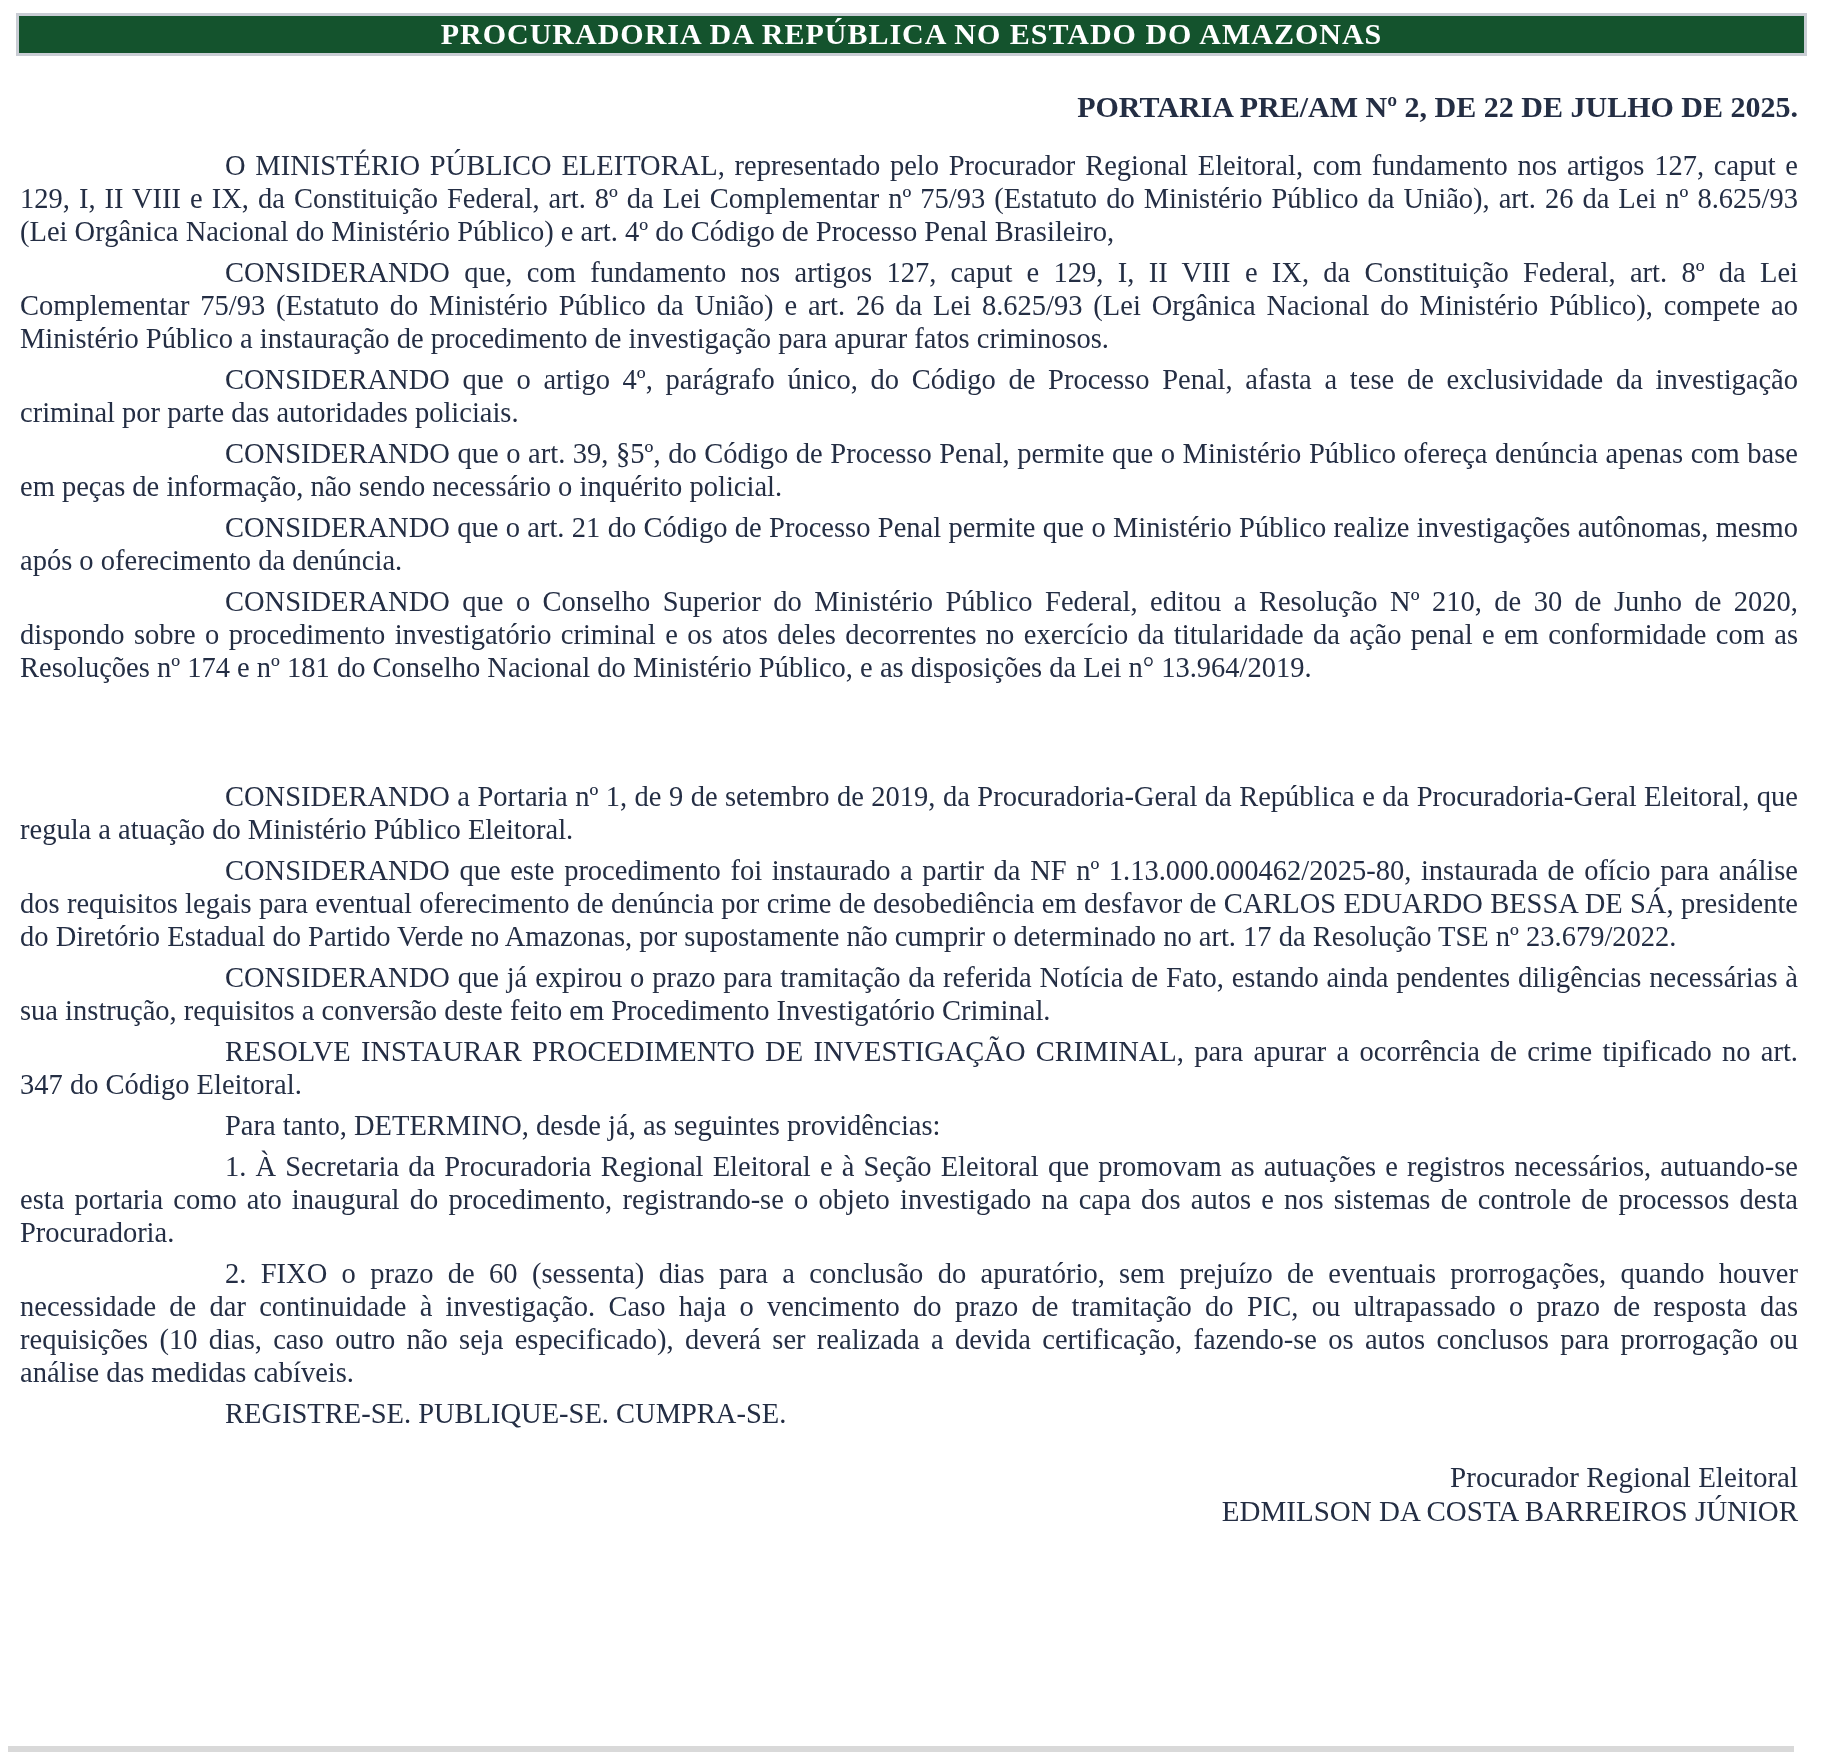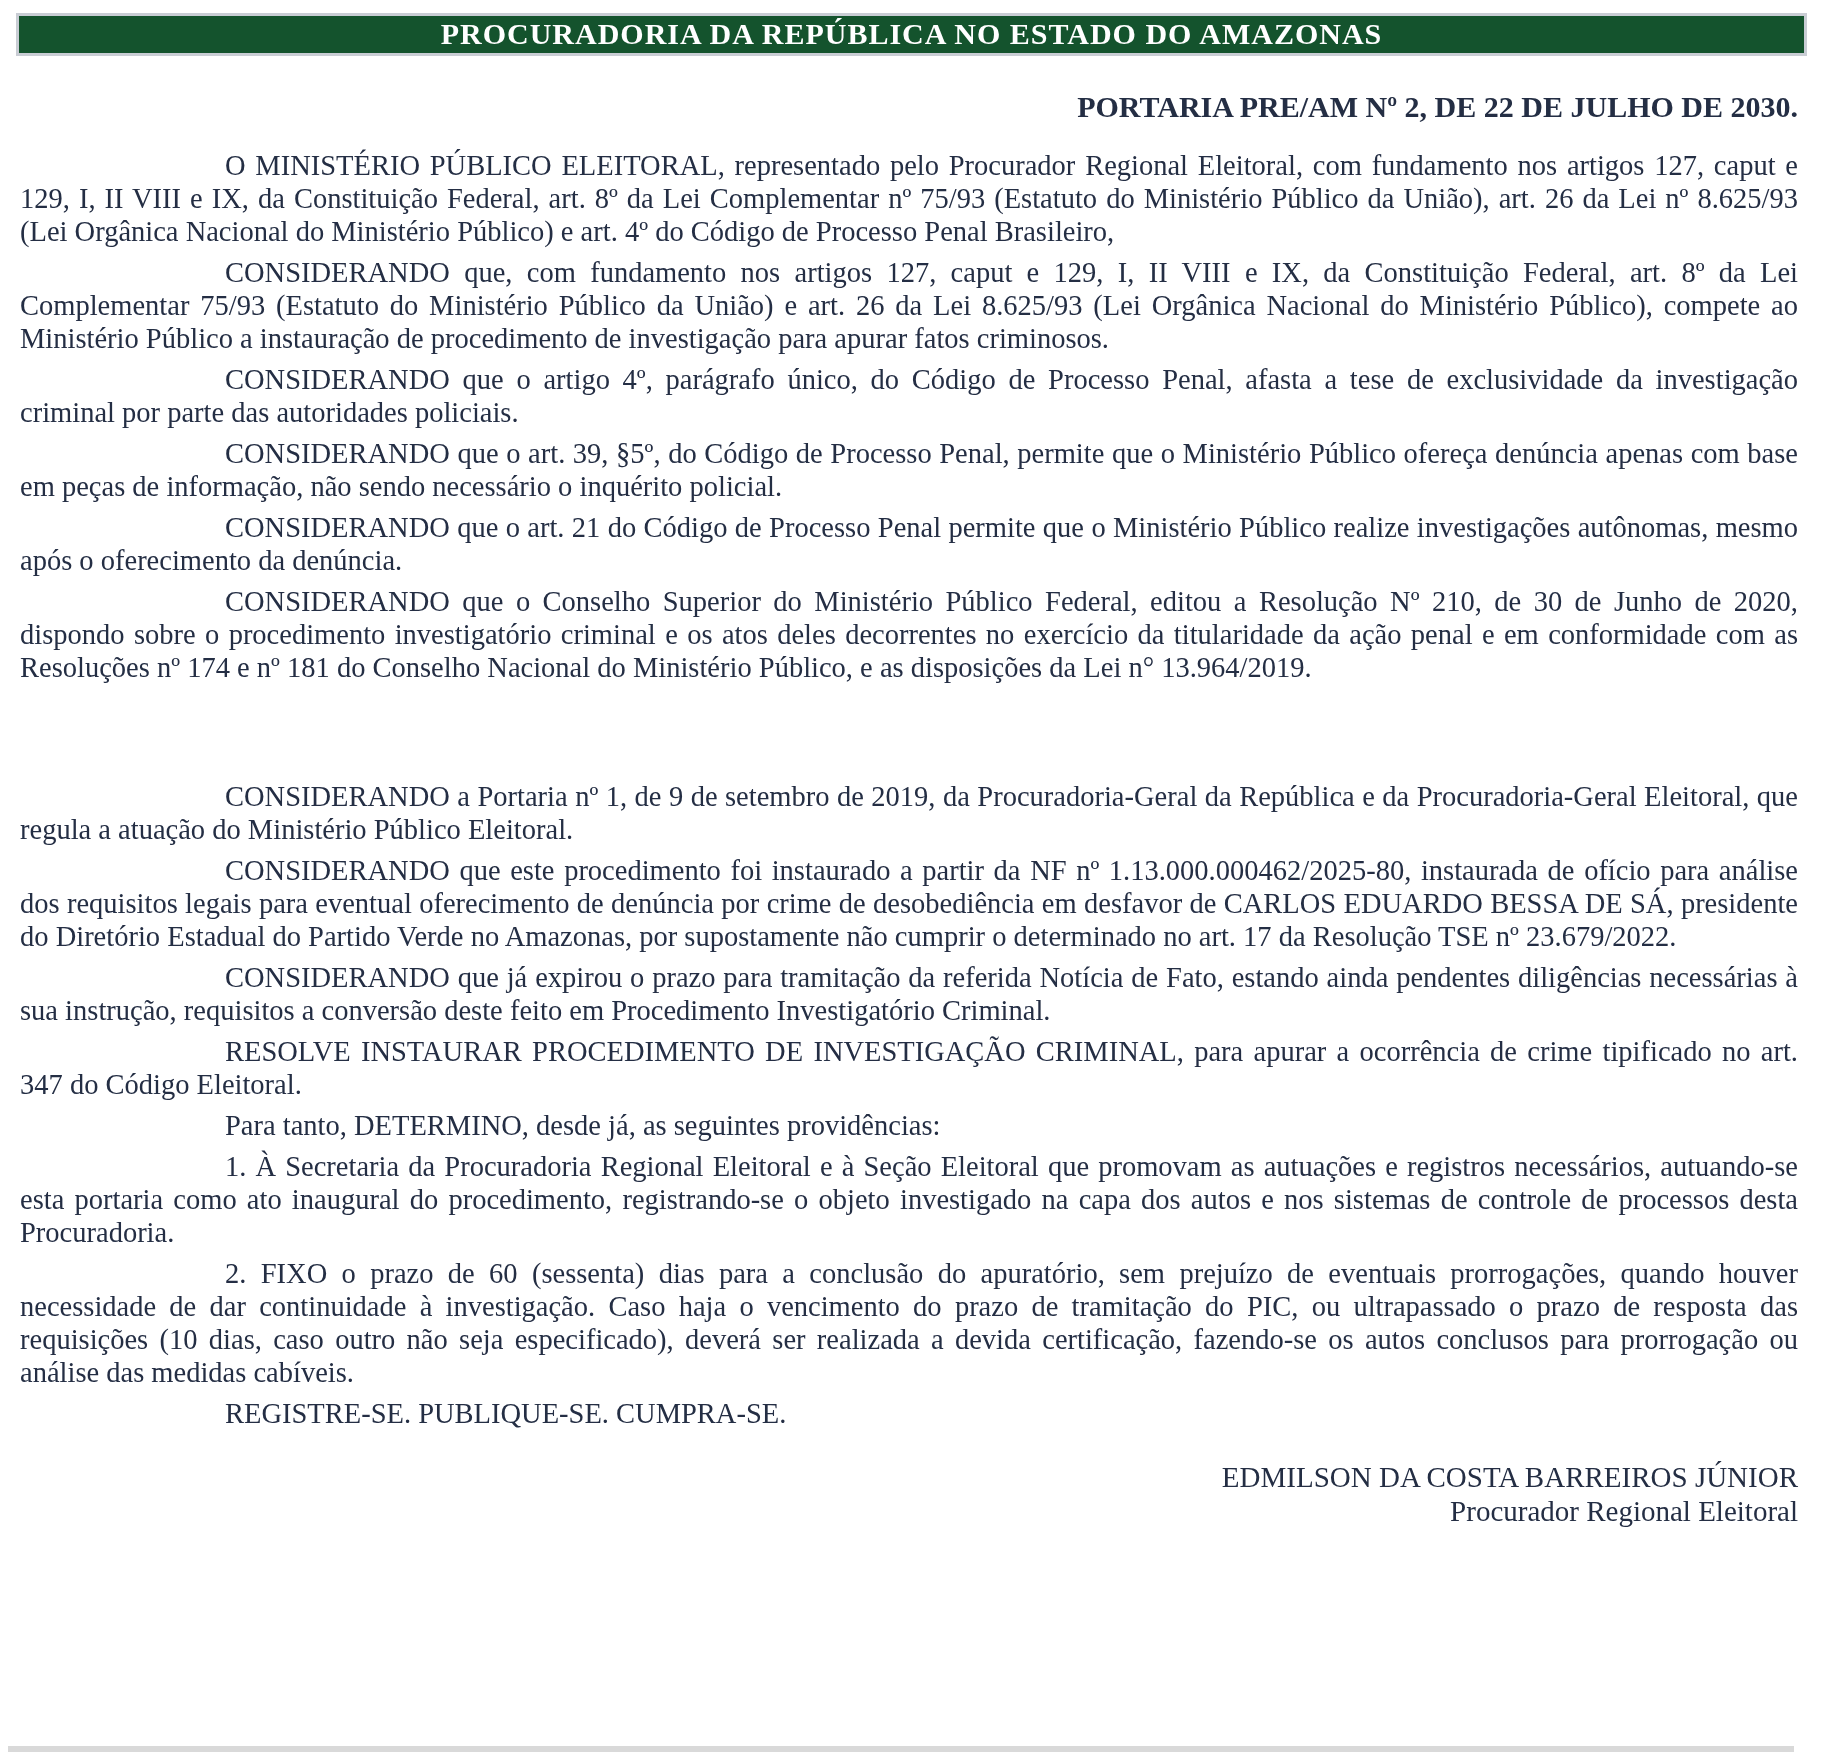--- a/index.html
+++ b/index.html
@@ -72,21 +72,21 @@
 </style>
 </head>
 <body>
 
 <div class="page">
 
   <div class="header-bar">
     <span>PROCURADORIA DA REPÚBLICA NO ESTADO DO AMAZONAS</span>
   </div>
 
-  <div class="title">PORTARIA PRE/AM Nº 2, DE 22 DE JULHO DE 2030.</div>
+  <div class="title">PORTARIA PRE/AM Nº 2, DE 22 DE JULHO DE 2025.</div>
 
   <div class="content">
     <p>O MINISTÉRIO PÚBLICO ELEITORAL, representado pelo Procurador Regional Eleitoral, com fundamento nos artigos 127, caput e 129, I, II VIII e IX, da Constituição Federal, art. 8º da Lei Complementar nº 75/93 (Estatuto do Ministério Público da União), art. 26 da Lei nº 8.625/93 (Lei Orgânica Nacional do Ministério Público) e art. 4º do Código de Processo Penal Brasileiro,</p>
     <p>CONSIDERANDO que, com fundamento nos artigos 127, caput e 129, I, II VIII e IX, da Constituição Federal, art. 8º da Lei Complementar 75/93 (Estatuto do Ministério Público da União) e art. 26 da Lei 8.625/93 (Lei Orgânica Nacional do Ministério Público), compete ao Ministério Público a instauração de procedimento de investigação para apurar fatos criminosos.</p>
     <p>CONSIDERANDO que o artigo 4º, parágrafo único, do Código de Processo Penal, afasta a tese de exclusividade da investigação criminal por parte das autoridades policiais.</p>
     <p>CONSIDERANDO que o art. 39, §5º, do Código de Processo Penal, permite que o Ministério Público ofereça denúncia apenas com base em peças de informação, não sendo necessário o inquérito policial.</p>
     <p>CONSIDERANDO que o art. 21 do Código de Processo Penal permite que o Ministério Público realize investigações autônomas, mesmo após o oferecimento da denúncia.</p>
     <p>CONSIDERANDO que o Conselho Superior do Ministério Público Federal, editou a Resolução Nº 210, de 30 de Junho de 2020, dispondo sobre o procedimento investigatório criminal e os atos deles decorrentes no exercício da titularidade da ação penal e em conformidade com as Resoluções nº 174 e nº 181 do Conselho Nacional do Ministério Público, e as disposições da Lei n° 13.964/2019.</p>
 
     <div class="big-gap"></div>
@@ -95,20 +95,20 @@
     <p>CONSIDERANDO que este procedimento foi instaurado a partir da NF nº 1.13.000.000462/2025-80, instaurada de ofício para análise dos requisitos legais para eventual oferecimento de denúncia por crime de desobediência em desfavor de CARLOS EDUARDO BESSA DE SÁ, presidente do Diretório Estadual do Partido Verde no Amazonas, por supostamente não cumprir o determinado no art. 17 da Resolução TSE nº 23.679/2022.</p>
     <p>CONSIDERANDO que já expirou o prazo para tramitação da referida Notícia de Fato, estando ainda pendentes diligências necessárias à sua instrução, requisitos a conversão deste feito em Procedimento Investigatório Criminal.</p>
     <p>RESOLVE INSTAURAR PROCEDIMENTO DE INVESTIGAÇÃO CRIMINAL, para apurar a ocorrência de crime tipificado no art. 347 do Código Eleitoral.</p>
     <p>Para tanto, DETERMINO, desde já, as seguintes providências:</p>
     <p>1. À Secretaria da Procuradoria Regional Eleitoral e à Seção Eleitoral que promovam as autuações e registros necessários, autuando-se esta portaria como ato inaugural do procedimento, registrando-se o objeto investigado na capa dos autos e nos sistemas de controle de processos desta Procuradoria.</p>
     <p>2. FIXO o prazo de 60 (sessenta) dias para a conclusão do apuratório, sem prejuízo de eventuais prorrogações, quando houver necessidade de dar continuidade à investigação. Caso haja o vencimento do prazo de tramitação do PIC, ou ultrapassado o prazo de resposta das requisições (10 dias, caso outro não seja especificado), deverá ser realizada a devida certificação, fazendo-se os autos conclusos para prorrogação ou análise das medidas cabíveis.</p>
 
     <p class="closing">REGISTRE-SE. PUBLIQUE-SE. CUMPRA-SE.</p>
 
     <div class="signature">
+      <div>Procurador Regional Eleitoral</div>
       <div>EDMILSON DA COSTA BARREIROS JÚNIOR</div>
-      <div>Procurador Regional Eleitoral</div>
     </div>
   </div>
 
   <div class="bottom-bar"></div>
 
 </div>
 
 </body></html>

